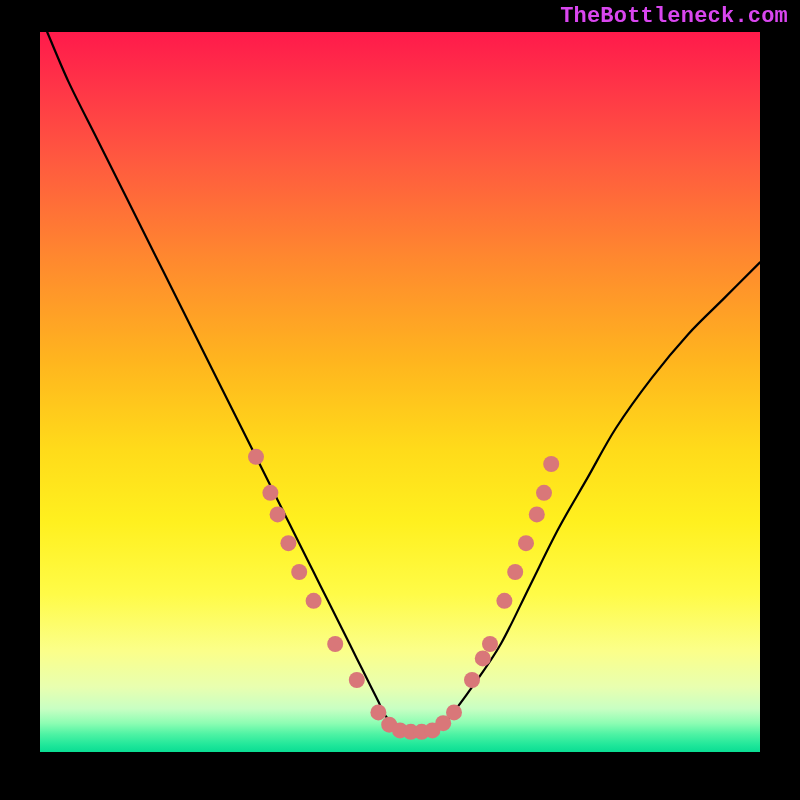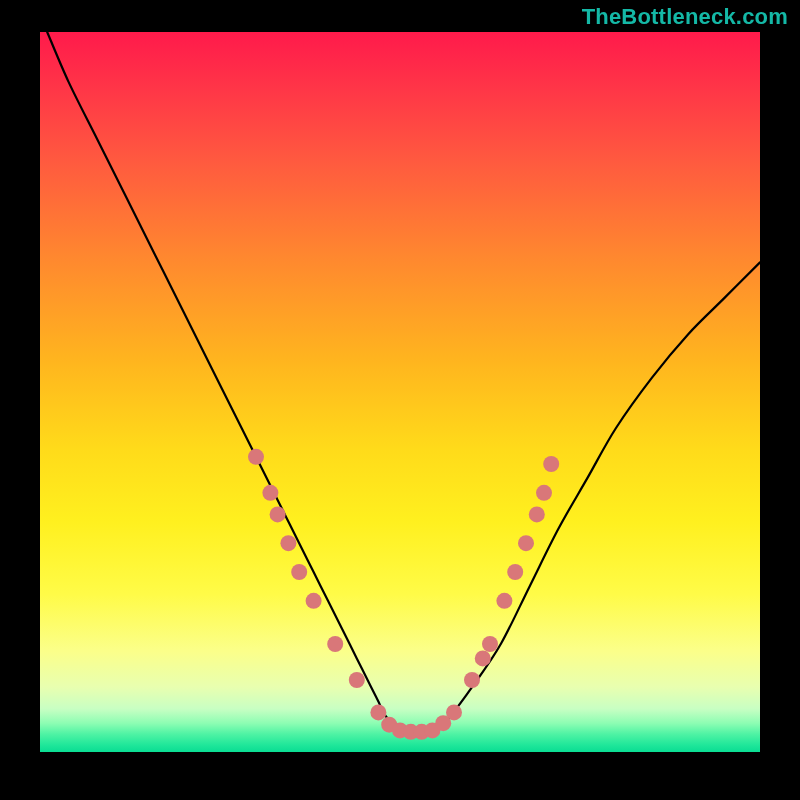--- a/index.html
+++ b/index.html
@@ -13,24 +13,24 @@
   .outer {
     position: relative;
     width: 800px;
     height: 800px;
     background: #000000;
   }
   .watermark {
     position: absolute;
     top: 4px;
     right: 12px;
-    font-family: Liberation Sans, sans-serif;
+    font-family: Liberation Mono, monospace;
     font-size: 22px;
     font-weight: 600;
-    color: #14b8a6;
+    color: #d946ef;
     letter-spacing: 0.2px;
     z-index: 10;
   }
   .plot {
     position: absolute;
     left: 40px;
     top: 32px;
     width: 720px;
     height: 720px;
   }

